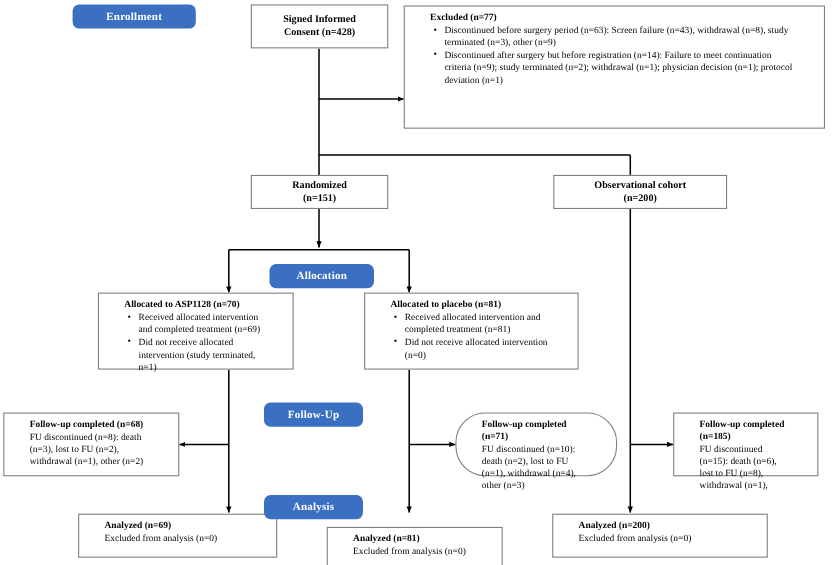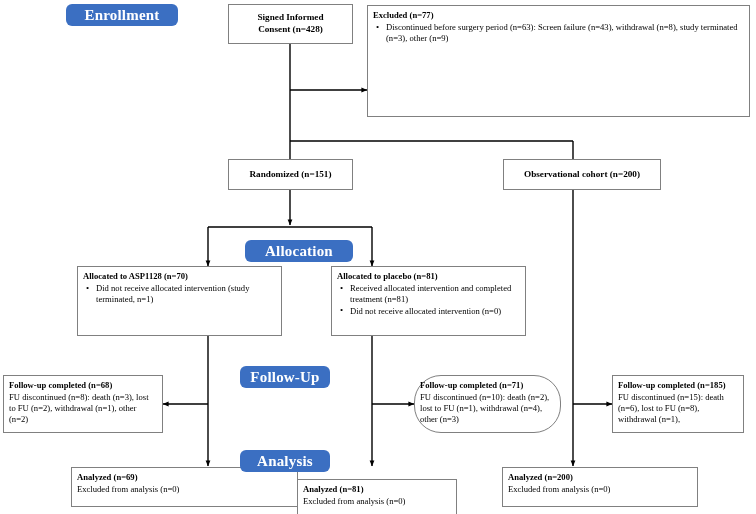--- a/index.html
+++ b/index.html
@@ -25,21 +25,21 @@
     pointer-events: none;
   }
   .node {
     position: absolute;
     box-sizing: border-box;
     border: 1px solid #808080;
     background: #ffffff;
     font-size: 8.6px;
     line-height: 1.28;
     color: #000000;
-    padding: 4px 5px;
+    padding: 4px 23px;
   }
   .node.centerbox {
     display: flex;
     align-items: center;
     justify-content: center;
     text-align: center;
     font-weight: bold;
     font-size: 9.2px;
     line-height: 1.3;
   }
@@ -68,21 +68,21 @@
     left: -10px;
     top: -0.5px;
     font-size: 9px;
   }
   .pill {
     position: absolute;
     box-sizing: border-box;
     background: #3b6fc2;
     color: #ffffff;
     font-weight: bold;
-    font-size: 15px;
+    font-size: 10px;
     border-radius: 6px;
     display: flex;
     align-items: center;
     justify-content: center;
     letter-spacing: 0.2px;
     z-index: 5;
   }
 </style>
 </head>
 <body>
@@ -112,45 +112,47 @@
     <path d="M208,404 L163,404" stroke="#000" stroke-width="1.4" fill="none" marker-end="url(#ah)"></path>
 
     <path d="M372,336 L372,466" stroke="#000" stroke-width="1.4" fill="none" marker-end="url(#ah)"></path>
     <path d="M372,404 L414,404" stroke="#000" stroke-width="1.4" fill="none" marker-end="url(#ah)"></path>
 
     <path d="M573,190 L573,466" stroke="#000" stroke-width="1.4" fill="none" marker-end="url(#ah)"></path>
     <path d="M573,404 L612,404" stroke="#000" stroke-width="1.4" fill="none" marker-end="url(#ah)"></path>
   </svg>
 
   <div class="pill" style="left:66px;  top:4px;   width:112px; height:22px;">Enrollment</div>
-  <div class="pill" style="left:245px; top:240px; width:108px;  height:22px;">Allocation</div>
+  <div class="pill" style="left:245px; top:240px; width:95px;  height:22px;">Allocation</div>
   <div class="pill" style="left:240px; top:366px; width:90px;  height:22px;">Follow-Up</div>
   <div class="pill" style="left:240px; top:450px; width:90px;  height:22px;">Analysis</div>
 
   <div class="node centerbox" style="left:228px; top:4px; width:125px; height:40px;">
     <div>
       <span>Signed Informed</span><br>
       <span>Consent (n=428)</span>
     </div>
   </div>
 
   <div class="node" style="left:367px; top:5px; width:383px; height:112px;">
     <span class="hd">Excluded (n=77)</span>
     <ul class="bullets">
       <li>Discontinued before surgery period (n=63): Screen failure (n=43), withdrawal (n=8), study terminated (n=3), other (n=9)</li>
+      <li>Discontinued after surgery but before registration (n=14): Failure to meet continuation criteria (n=9); study terminated (n=2); withdrawal (n=1); physician decision (n=1); protocol deviation (n=1)</li>
     </ul>
   </div>
 
   <div class="node centerbox" style="left:228px; top:159px; width:125px; height:31px;">Randomized (n=151)</div>
 
   <div class="node centerbox" style="left:503px; top:159px; width:158px; height:31px;">Observational cohort (n=200)</div>
 
-  <div class="node" style="left:77px; top:266px; width:205px; height:70px;">
+  <div class="node" style="left:89px; top:266px; width:178px; height:70px;">
     <span class="hd">Allocated to ASP1128 (n=70)</span>
     <ul class="bullets">
+      <li>Received allocated intervention and completed treatment (n=69)</li>
       <li>Did not receive allocated intervention (study terminated, n=1)</li>
     </ul>
   </div>
 
   <div class="node" style="left:331px; top:266px; width:195px; height:70px;">
     <span class="hd">Allocated to placebo (n=81)</span>
     <ul class="bullets">
       <li>Received allocated intervention and completed treatment (n=81)</li>
       <li>Did not receive allocated intervention (n=0)</li>
     </ul>
@@ -164,21 +166,21 @@
   <div class="node" style="left:414px; top:375px; width:147px; height:58px;border-radius:27px;">
     <span class="hd">Follow-up completed (n=71)</span>
     <span class="sub">FU discontinued (n=10): death (n=2), lost to FU (n=1), withdrawal (n=4), other (n=3)</span>
   </div>
 
   <div class="node" style="left:612px; top:375px; width:132px; height:58px;">
     <span class="hd">Follow-up completed (n=185)</span>
     <span class="sub">FU discontinued (n=15): death (n=6), lost to FU (n=8), withdrawal (n=1),</span>
   </div>
 
-  <div class="node" style="left:71px; top:467px; width:227px; height:40px;">
+  <div class="node" style="left:71px; top:467px; width:181px; height:40px;">
     <span class="hd">Analyzed (n=69)</span>
     <span class="sub">Excluded from analysis (n=0)</span>
   </div>
 
   <div class="node" style="left:297px; top:479px; width:160px; height:40px;">
     <span class="hd">Analyzed (n=81)</span>
     <span class="sub">Excluded from analysis (n=0)</span>
   </div>
 
   <div class="node" style="left:502px; top:467px; width:196px; height:40px;">

